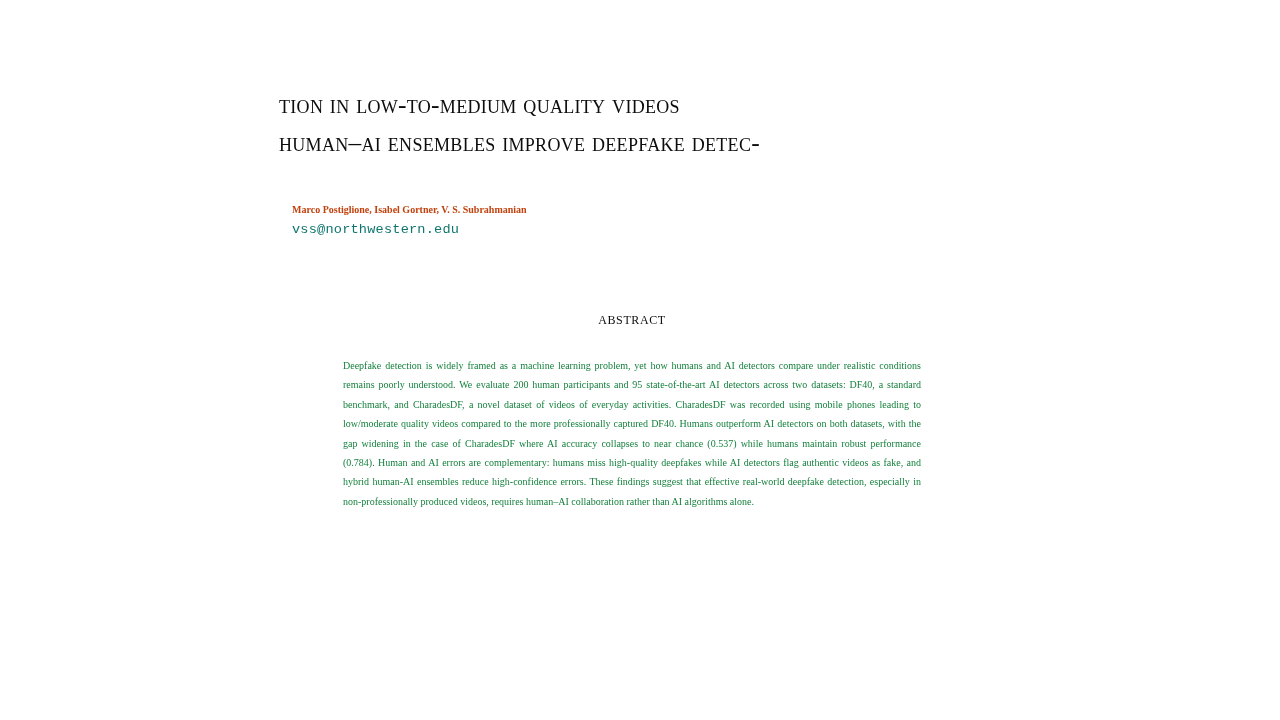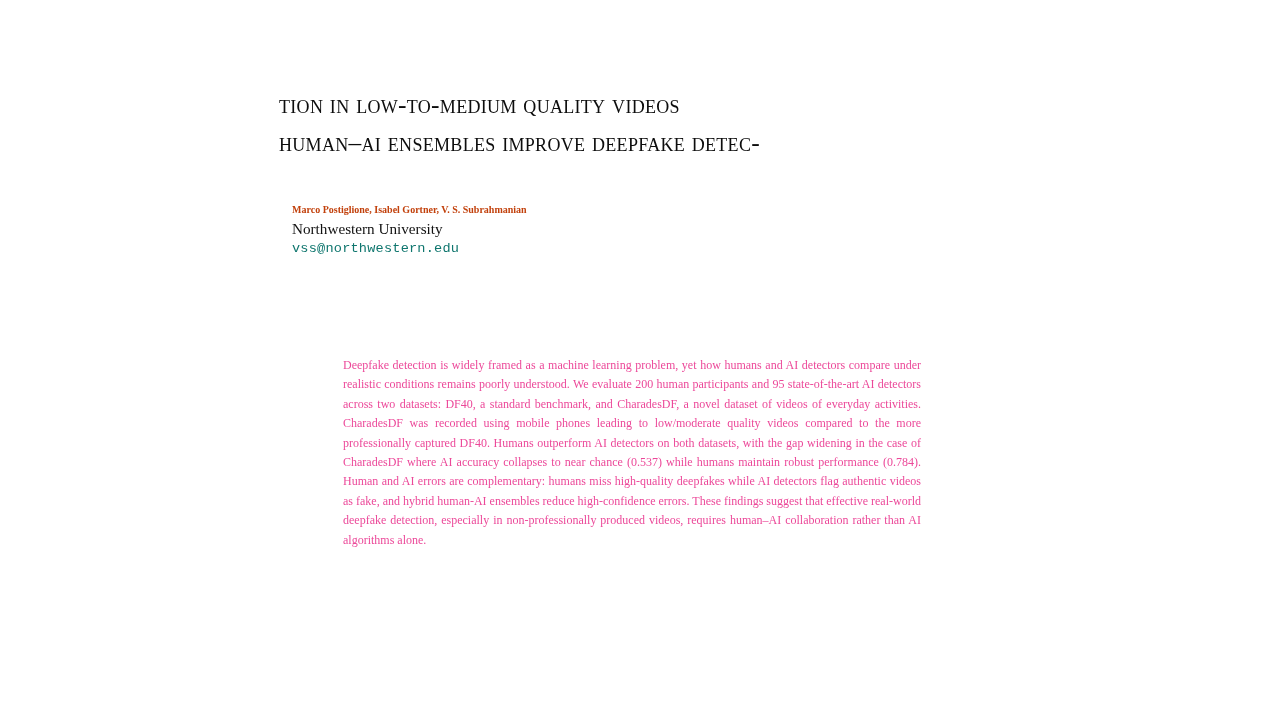--- a/index.html
+++ b/index.html
@@ -79,40 +79,40 @@
     font-variant: small-caps;
     text-transform: lowercase;
     letter-spacing: 0.6px;
     color: #0d0d0d;
   }
   .abstract-body {
     position: absolute;
     left: 343px;
     top: 356px;
     width: 578px;
-    font-size: 12px;
+    font-size: 10px;
     line-height: 19.4px;
     text-align: justify;
     text-justify: inter-word;
     hyphens: manual;
-    color: #ec4899;
+    color: #15803d;
   }
 </style>
 </head>
 <body>
 
 <div class="page">
 
   <div class="title-block">
     <div class="title-line">tion in Low-to-Medium Quality Videos</div>
     <div class="title-line">Human–AI Ensembles Improve Deepfake Detec-</div>
   </div>
 
   <div class="author-block">
     <div class="author-names">Marco Postiglione, Isabel Gortner, V. S. Subrahmanian</div>
-    <div class="affiliation">Northwestern University</div>
     <div class="email">vss@northwestern.edu</div>
   </div>
 
+  <div class="abstract-heading">Abstract</div>
 
   <div class="abstract-body">Deepfake detection is widely framed as a machine learning problem, yet how humans and AI detectors compare under realistic conditions remains poorly understood. We evaluate 200 human participants and 95 state-of-the-art AI detectors across two datasets: DF40, a standard benchmark, and CharadesDF, a novel dataset of videos of everyday activities. CharadesDF was recorded using mobile phones leading to low/moderate quality videos compared to the more professionally captured DF40. Humans outperform AI detectors on both datasets, with the gap widening in the case of CharadesDF where AI accuracy collapses to near chance (0.537) while humans maintain robust performance (0.784). Human and AI errors are complementary: humans miss high-quality deepfakes while AI detectors flag authentic videos as fake, and hybrid human-AI ensembles reduce high-confidence errors. These findings suggest that effective real-world deepfake detection, especially in non-professionally produced videos, requires human–AI collaboration rather than AI algorithms alone.</div>
 
 </div>
 
 </body></html>

